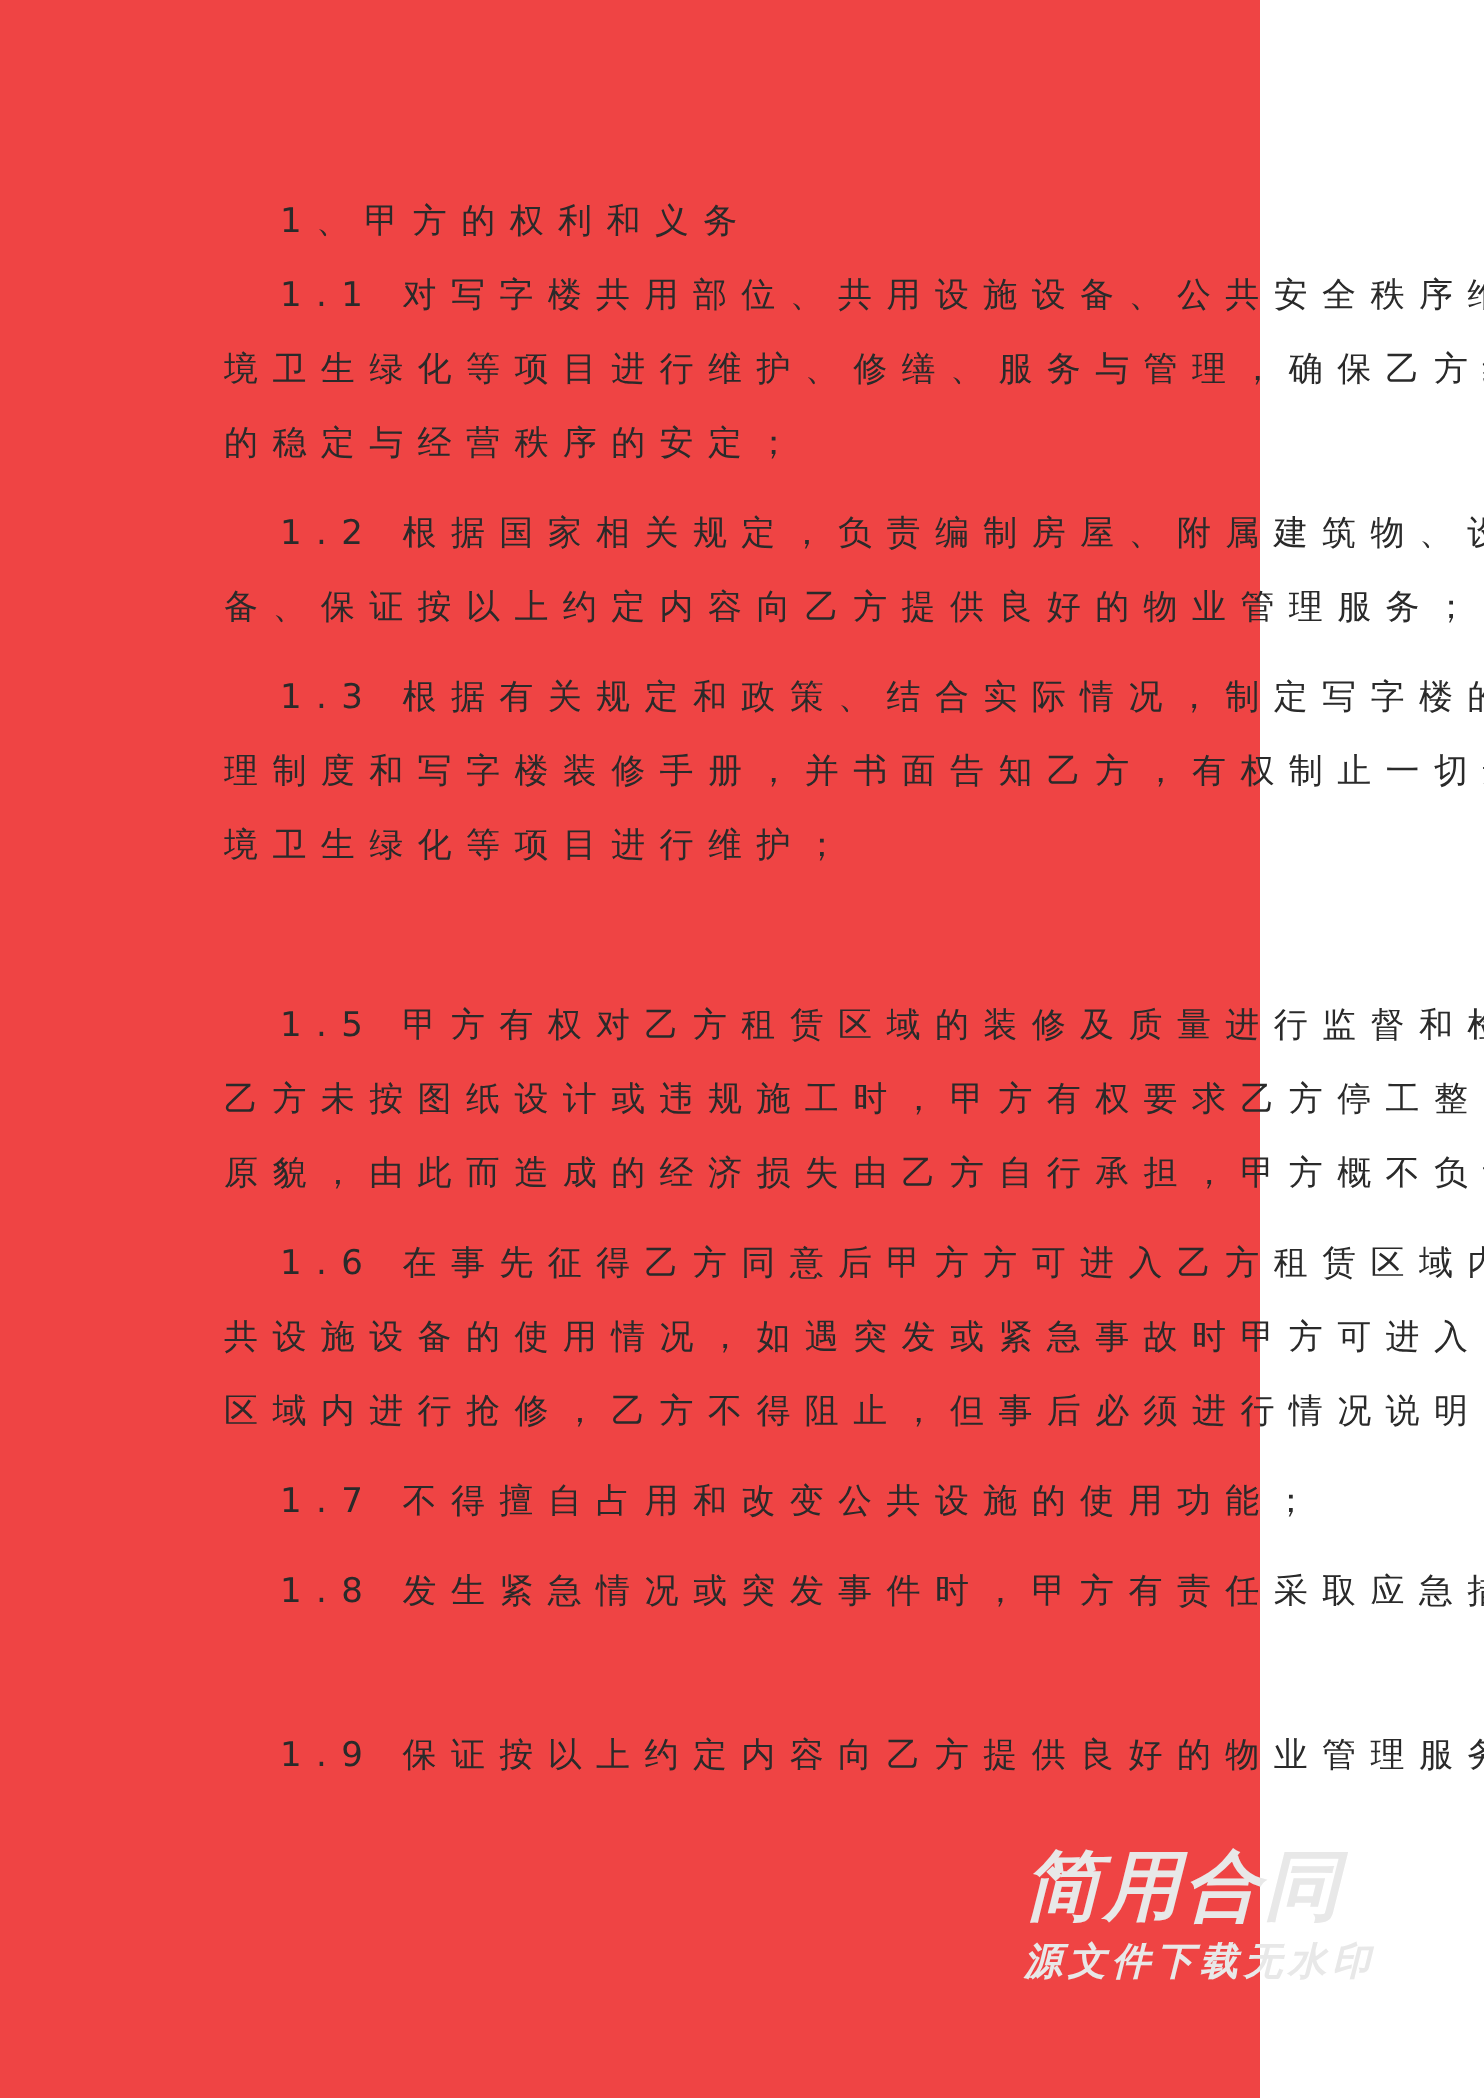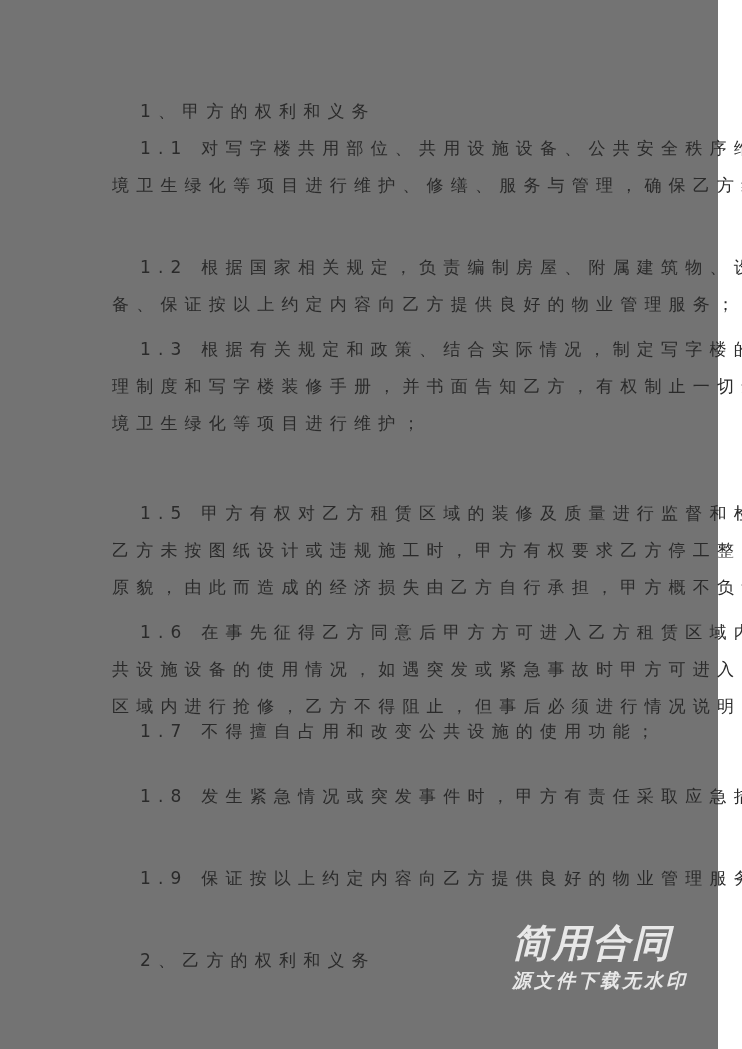--- a/index.html
+++ b/index.html
@@ -1,17 +1,17 @@
 <!DOCTYPE html>
 <html><head>
 <meta charset="utf-8">
 <style>
   html, body { margin: 0; padding: 0; background: #ffffff; }
   body { width: 742px; height: 1049px; position: relative; overflow: hidden; }
-  .page { position: absolute; left: 0; top: 0; width: 718px; height: 1049px; background: #737373; }
+  .page { position: absolute; left: 0; top: 0; width: 630px; height: 1049px; background: #ef4444; }
   .line {
     position: absolute;
     left: 112px;
     font-family: "DejaVu Sans", "Liberation Sans", sans-serif;
     font-size: 17px;
     color: #2a2a2a;
     letter-spacing: 7.2px;
     white-space: nowrap;
     line-height: 22px;
   }
@@ -27,31 +27,31 @@
   .wm-title { left: 512px; top: 918px; font-size: 38px; letter-spacing: 2px; }
   .wm-sub { left: 512px; top: 968px; font-size: 19px; letter-spacing: 3px; }
 </style>
 </head>
 <body>
 
 <div class="page">
   <div class="line indent" style="top:100px">1、甲方的权利和义务</div>
   <div class="line indent" style="top:137px">1.1 对写字楼共用部位、共用设施设备、公共安全秩序维护、环</div>
   <div class="line" style="top:174px">境卫生绿化等项目进行维护、修缮、服务与管理，确保乙方经营环境</div>
+  <div class="line" style="top:211px">的稳定与经营秩序的安定；</div>
   <div class="line indent" style="top:256px">1.2 根据国家相关规定，负责编制房屋、附属建筑物、设施、设</div>
   <div class="line" style="top:293px">备、保证按以上约定内容向乙方提供良好的物业管理服务；</div>
   <div class="line indent" style="top:338px">1.3 根据有关规定和政策、结合实际情况，制定写字楼的物业管</div>
   <div class="line" style="top:375px">理制度和写字楼装修手册，并书面告知乙方，有权制止一切违反物业</div>
   <div class="line" style="top:412px">境卫生绿化等项目进行维护；</div>
   <div class="line indent" style="top:502px">1.5 甲方有权对乙方租赁区域的装修及质量进行监督和检查。如</div>
   <div class="line" style="top:539px">乙方未按图纸设计或违规施工时，甲方有权要求乙方停工整改或恢复</div>
   <div class="line" style="top:576px">原貌，由此而造成的经济损失由乙方自行承担，甲方概不负责；</div>
   <div class="line indent" style="top:621px">1.6 在事先征得乙方同意后甲方方可进入乙方租赁区域内检查公</div>
   <div class="line" style="top:658px">共设施设备的使用情况，如遇突发或紧急事故时甲方可进入乙方租赁</div>
   <div class="line" style="top:695px">区域内进行抢修，乙方不得阻止，但事后必须进行情况说明；</div>
-  <div class="line indent" style="top:720px">1.7 不得擅自占用和改变公共设施的使用功能；</div>
+  <div class="line indent" style="top:740px">1.7 不得擅自占用和改变公共设施的使用功能；</div>
   <div class="line indent" style="top:785px">1.8 发生紧急情况或突发事件时，甲方有责任采取应急措施，保</div>
   <div class="line indent" style="top:867px">1.9 保证按以上约定内容向乙方提供良好的物业管理服务，以确</div>
-  <div class="line indent" style="top:949px">2、乙方的权利和义务</div>
 
   <div class="wm wm-title">简用合同</div>
   <div class="wm wm-sub">源文件下载无水印</div>
 </div>
 
 </body></html>

